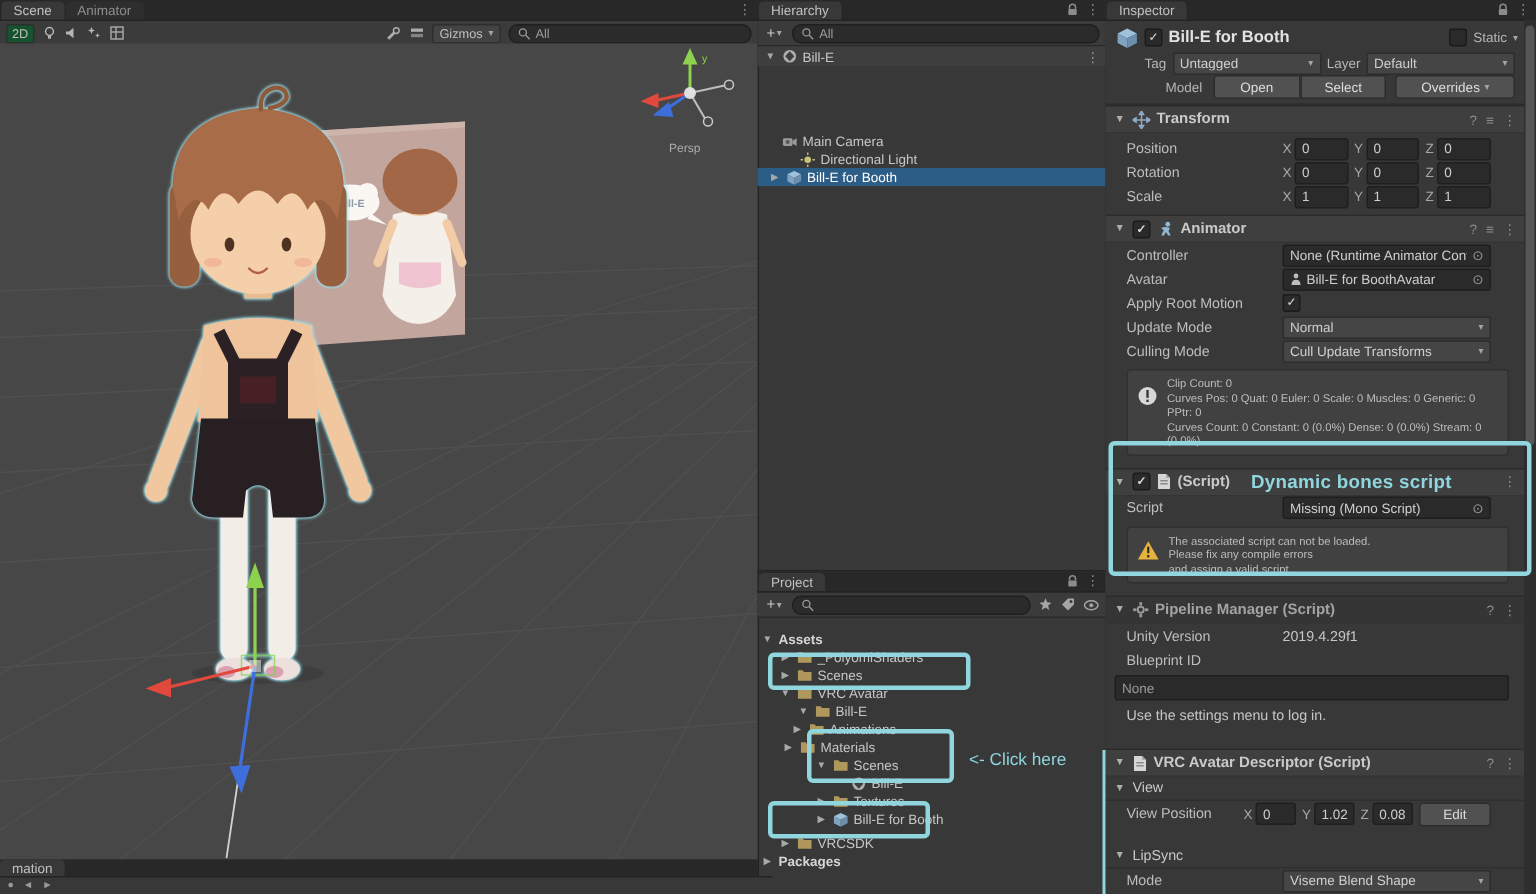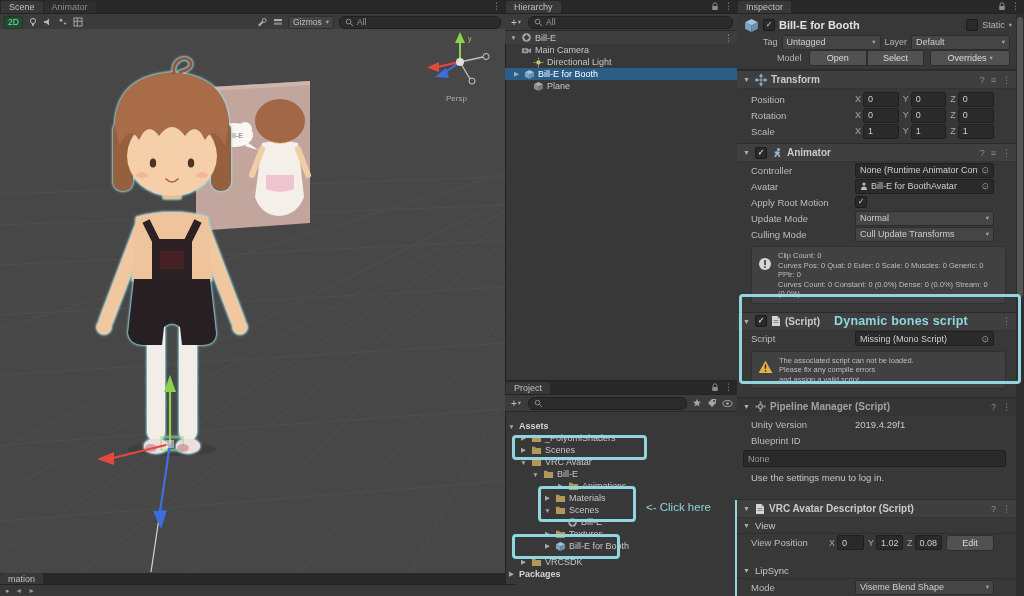--- a/index.html
+++ b/index.html
@@ -280,21 +280,21 @@
     <div class="tree" style="padding-top:0;">
       <div class="trow scene-root-row">
         <span class="arrow">▼</span>
         <svg class="icon12" width="11" height="11" viewBox="0 0 12 12">
             <circle cx="6" cy="6" r="4.6" fill="#AEAEAE"></circle>
             <path d="M6 2.4 L9.3 6 L6 9.6 L2.7 6 Z" fill="#3E3E3E"></path>
           </svg>
         <span>Bill-E</span>
         <span class="row-kebab">⋮</span>
       </div>
-      <div class="trow" style="">
+      <div class="trow" style="margin-top:44px;">
         <span class="arrow"></span>
         <svg class="icon12" width="11" height="11" viewBox="0 0 12 12">
             <rect x="1" y="3.5" width="7" height="5.5" rx="1" fill="#9A9A9A"></rect>
             <path d="M8 5.2 L11 3.5 V9 L8 7.3Z" fill="#9A9A9A"></path>
             <circle cx="4.5" cy="6.2" r="1.5" fill="#565656"></circle>
           </svg>
         <span>Main Camera</span>
       </div>
       <div class="trow" style="padding-left:16px;">
         <span class="arrow"></span>
@@ -310,29 +310,20 @@
         <span>Directional Light</span>
       </div>
       <div class="trow selected" style="padding-left:7px;">
         <span class="arrow">▶</span>
         <svg class="icon12" width="11" height="11" viewBox="0 0 12 12">
             <path d="M6 1 L11 3.5 L6 6 L1 3.5Z" fill="#9FC2DC"></path>
             <path d="M1 3.5 L6 6 V11 L1 8.5Z" fill="#7FA3C0"></path>
             <path d="M11 3.5 L6 6 V11 L11 8.5Z" fill="#6C8FAD"></path>
           </svg>
         <span>Bill-E for Booth</span>
-      </div>
-      <div class="trow" style="padding-left:16px;">
-        <span class="arrow"></span>
-        <svg class="icon12" width="11" height="11" viewBox="0 0 12 12">
-            <path d="M6 1 L11 3.5 L6 6 L1 3.5Z" fill="#ADADAD"></path>
-            <path d="M1 3.5 L6 6 V11 L1 8.5Z" fill="#8C8C8C"></path>
-            <path d="M11 3.5 L6 6 V11 L11 8.5Z" fill="#787878"></path>
-          </svg>
-        <span>Plane</span>
       </div>
     </div>
   </div>
 
   <div class="panel" style="left:505px;top:380px;width:232px;height:226px;border-right:1px solid #232323;border-top:1px solid #232323;">
     <div class="tabstrip">
       <div class="tab">
           <span>Project</span>
         </div>
       <div class="strip-right">
@@ -392,28 +383,28 @@
           </svg>
         <span>VRC Avatar</span>
       </div>
       <div class="trow" style="padding-left:26px;">
         <span class="arrow">▼</span>
         <svg class="icon12" width="11" height="10" viewBox="0 0 12 11">
             <path d="M1 2 h3.4 l1 1.3 H11 v6.5 H1Z" fill="#B0985C"></path>
           </svg>
         <span>Bill-E</span>
       </div>
-      <div class="trow" style="padding-left:51px;">
+      <div class="trow" style="padding-left:22px;">
         <span class="arrow">▶</span>
         <svg class="icon12" width="11" height="10" viewBox="0 0 12 11">
             <path d="M1 2 h3.4 l1 1.3 H11 v6.5 H1Z" fill="#B0985C"></path>
           </svg>
         <span>Animations</span>
       </div>
-      <div class="trow" style="padding-left:38px;">
+      <div class="trow" style="padding-left:16px;">
         <span class="arrow">▶</span>
         <svg class="icon12" width="11" height="10" viewBox="0 0 12 11">
             <path d="M1 2 h3.4 l1 1.3 H11 v6.5 H1Z" fill="#B0985C"></path>
           </svg>
         <span>Materials</span>
       </div>
       <div class="trow" style="padding-left:38px;">
         <span class="arrow">▼</span>
         <svg class="icon12" width="11" height="10" viewBox="0 0 12 11">
             <path d="M1 2 h3.4 l1 1.3 H11 v6.5 H1Z" fill="#B0985C"></path>

